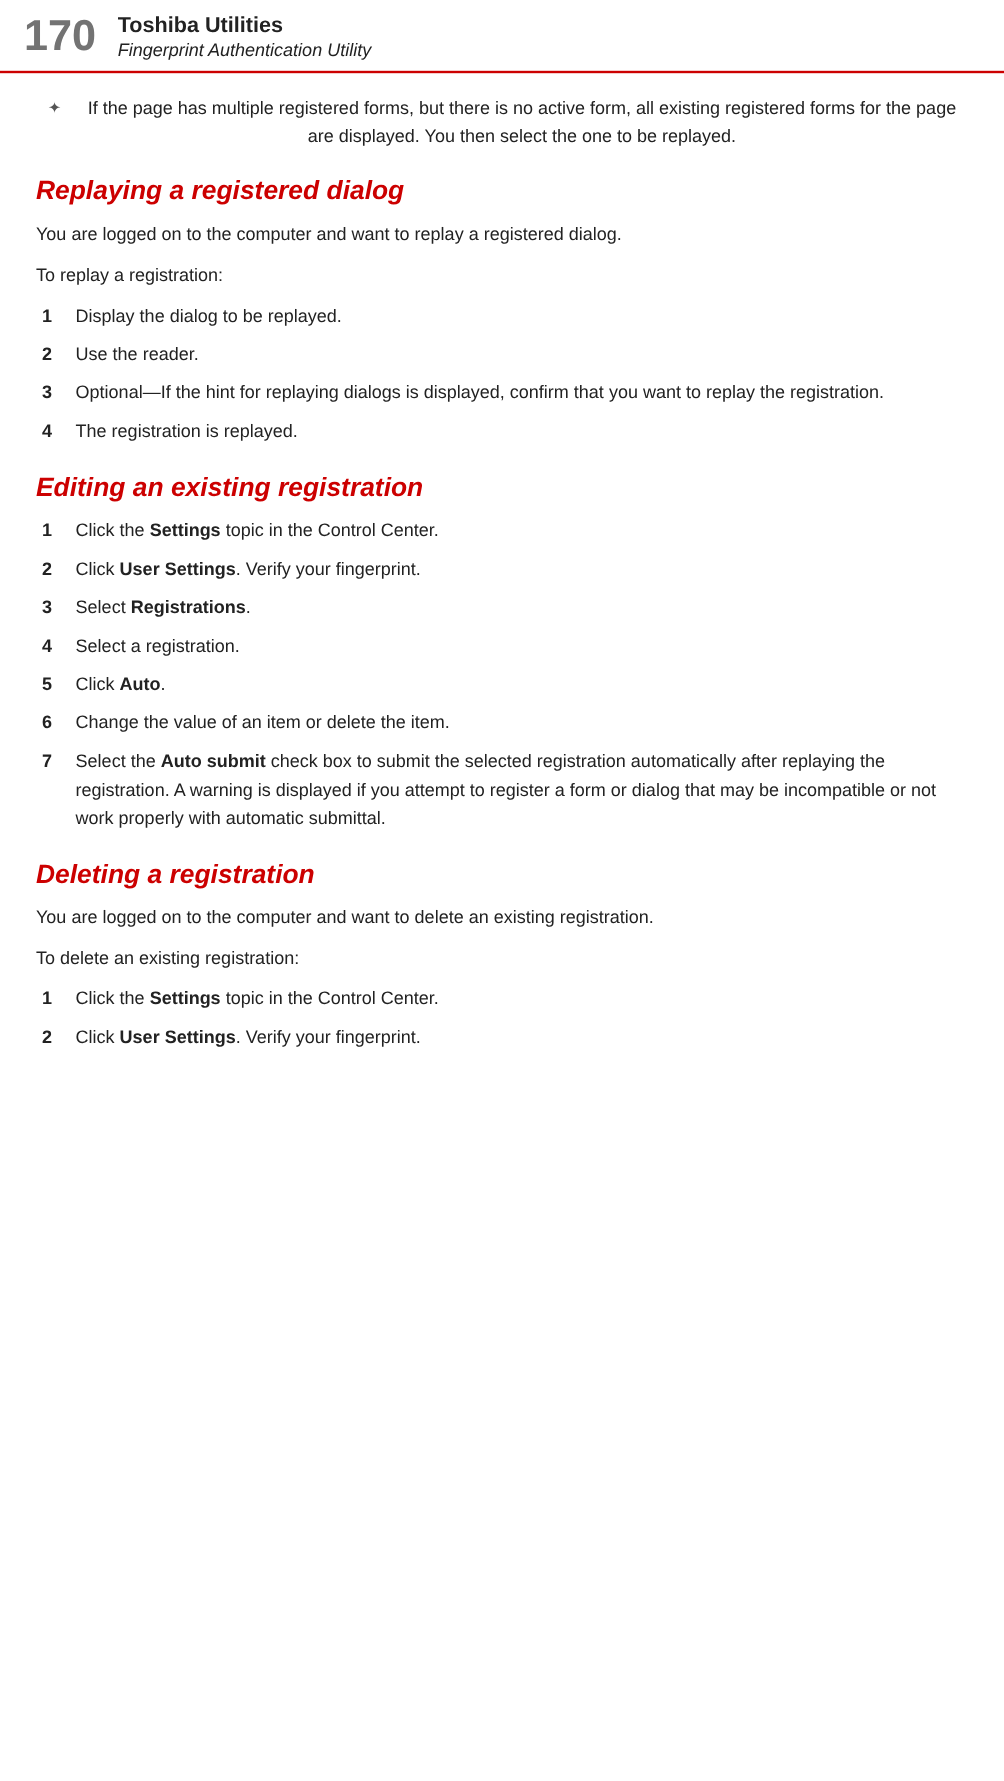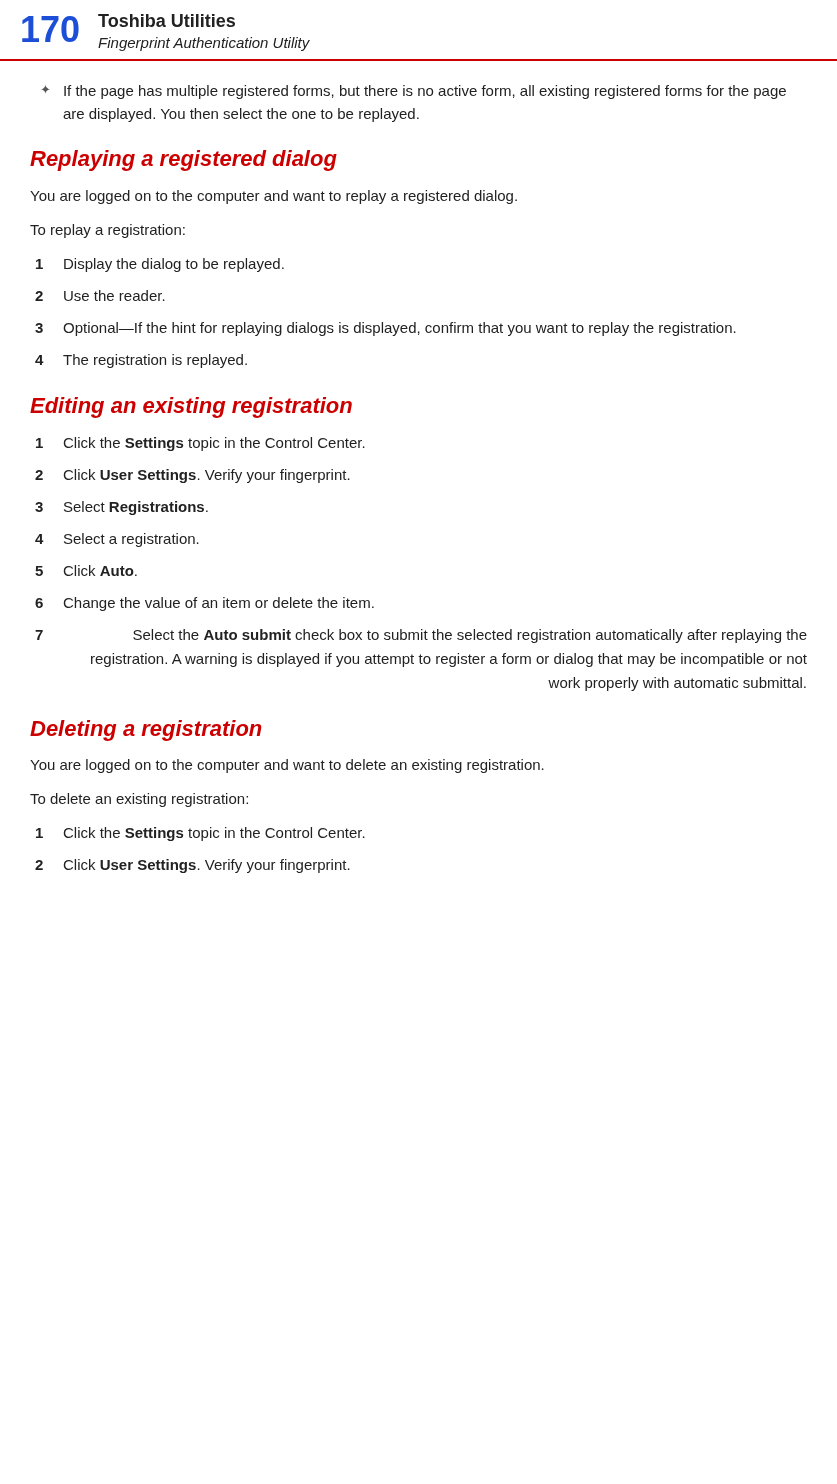--- a/index.html
+++ b/index.html
@@ -16,21 +16,21 @@
       display: flex;
       align-items: flex-start;
       padding: 10px 20px 6px 20px;
       border-bottom: 2px solid #cc0000;
       margin-bottom: 0;
     }
 
     .page-number {
       font-size: 36px;
       font-weight: bold;
-      color: #1d4ed8;
+      color: #737373;
       margin-right: 18px;
       line-height: 1.1;
       min-width: 60px;
     }
 
     .header-titles {
       display: flex;
       flex-direction: column;
     }
 
@@ -62,20 +62,21 @@
     .bullet-diamond {
       color: #555;
       font-size: 13px;
       margin-right: 12px;
       margin-top: 3px;
       flex-shrink: 0;
     }
 
     .bullet-text {
       line-height: 1.55;
+      text-align: center;
     }
 
     .section-heading {
       font-size: 22px;
       font-weight: bold;
       color: #cc0000;
       font-style: italic;
       margin-top: 20px;
       margin-bottom: 10px;
       line-height: 1.3;
@@ -103,21 +104,20 @@
       font-weight: bold;
       color: #222;
       min-width: 28px;
       font-size: 15px;
       line-height: 1.6;
       flex-shrink: 0;
     }
 
     .numbered-item .item-text {
       line-height: 1.6;
-      text-align: right;
     }
 
     b {
       font-weight: bold;
     }
   </style>
 </head>
 <body>
 
 <div class="header">

